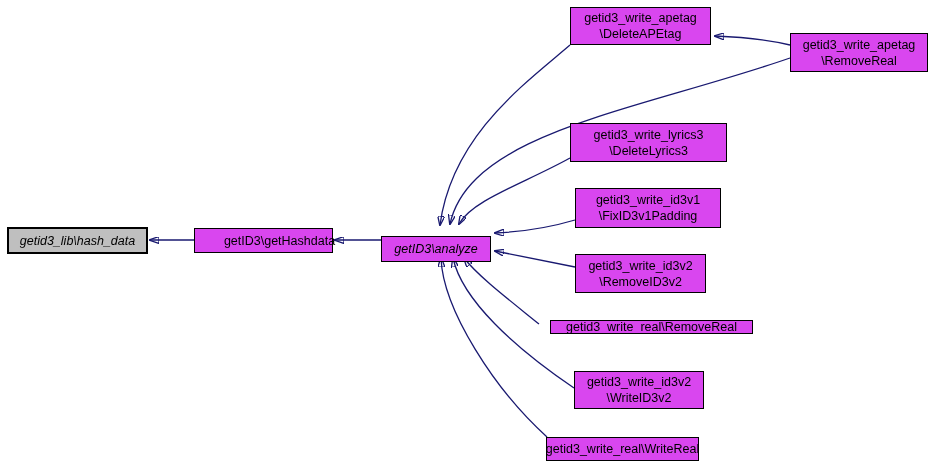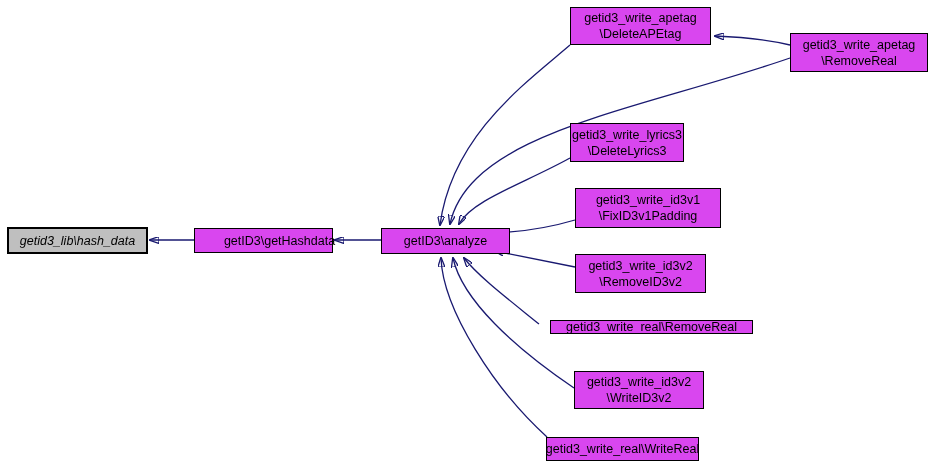--- a/index.html
+++ b/index.html
@@ -67,35 +67,35 @@
   </svg>
 
   <div class="node focused" style="left:7px; top:227px; width:141px; height:27px;font-style:italic;">
     <span>getid3_lib\hash_data</span>
   </div>
 
   <div class="node" style="left:194px; top:228px; width:139px; height:25px;padding-left:32px;">
     <span>getID3\getHashdata</span>
   </div>
 
-  <div class="node" style="left:381px; top:228px; width:129px; height:26px;">
+  <div class="node" style="left:381px; top:236px; width:110px; height:26px;font-style:italic;">
     <span>getID3\analyze</span>
   </div>
 
   <div class="node" style="left:570px; top:7px; width:141px; height:38px;">
     <span>getid3_write_apetag</span>
     <span>\DeleteAPEtag</span>
   </div>
 
   <div class="node" style="left:790px; top:33px; width:138px; height:39px;">
     <span>getid3_write_apetag</span>
     <span>\RemoveReal</span>
   </div>
 
-  <div class="node" style="left:570px; top:123px; width:114px; height:39px;">
+  <div class="node" style="left:570px; top:123px; width:157px; height:39px;">
     <span>getid3_write_lyrics3</span>
     <span>\DeleteLyrics3</span>
   </div>
 
   <div class="node" style="left:575px; top:188px; width:146px; height:40px;">
     <span>getid3_write_id3v1</span>
     <span>\FixID3v1Padding</span>
   </div>
 
   <div class="node" style="left:575px; top:254px; width:131px; height:39px;">

